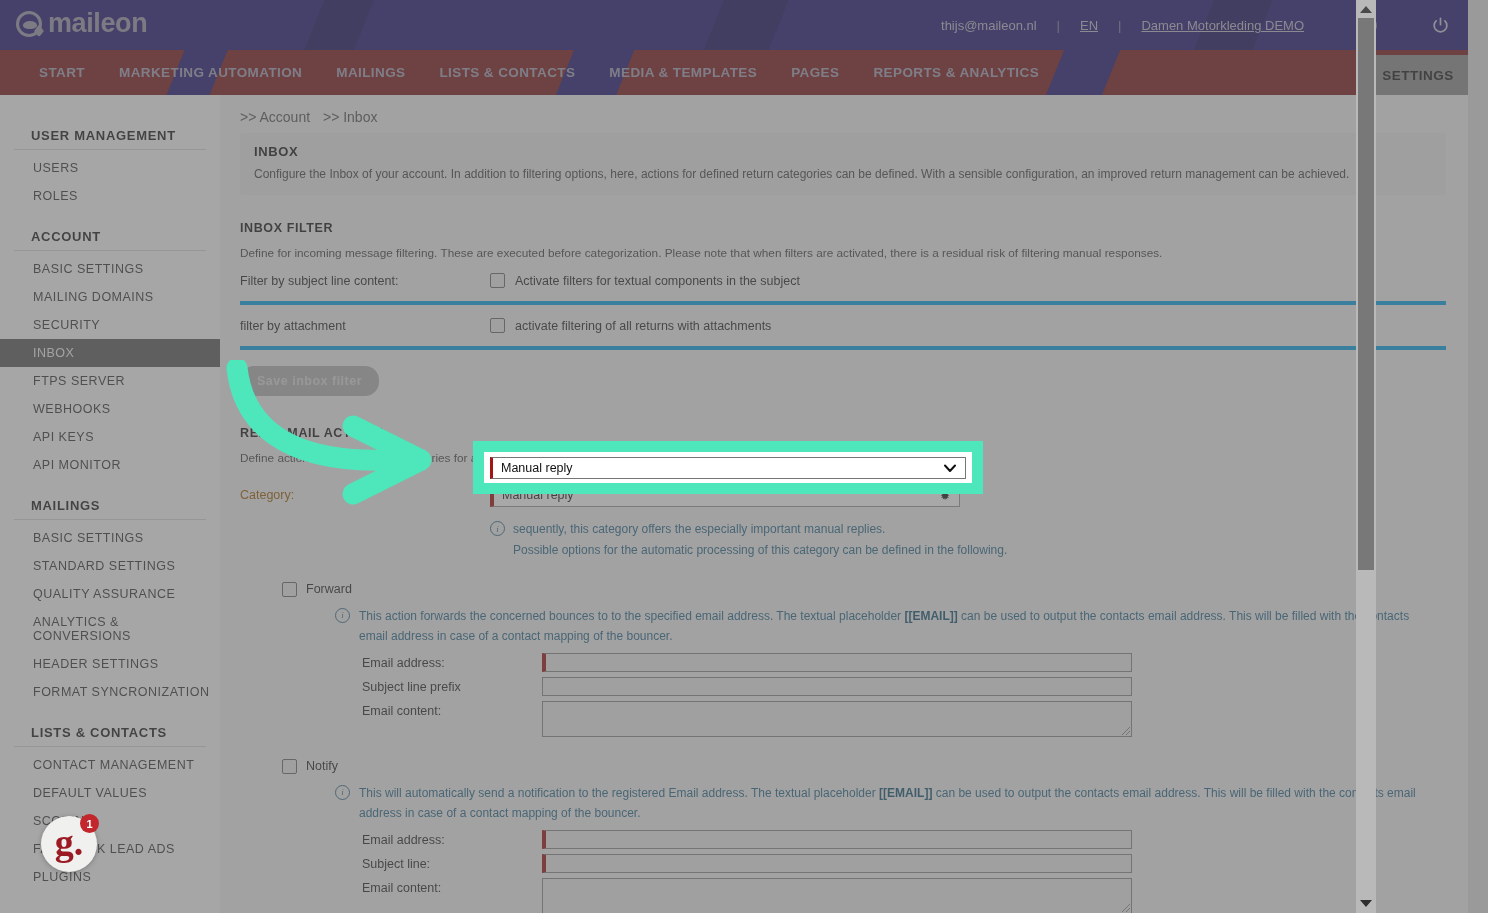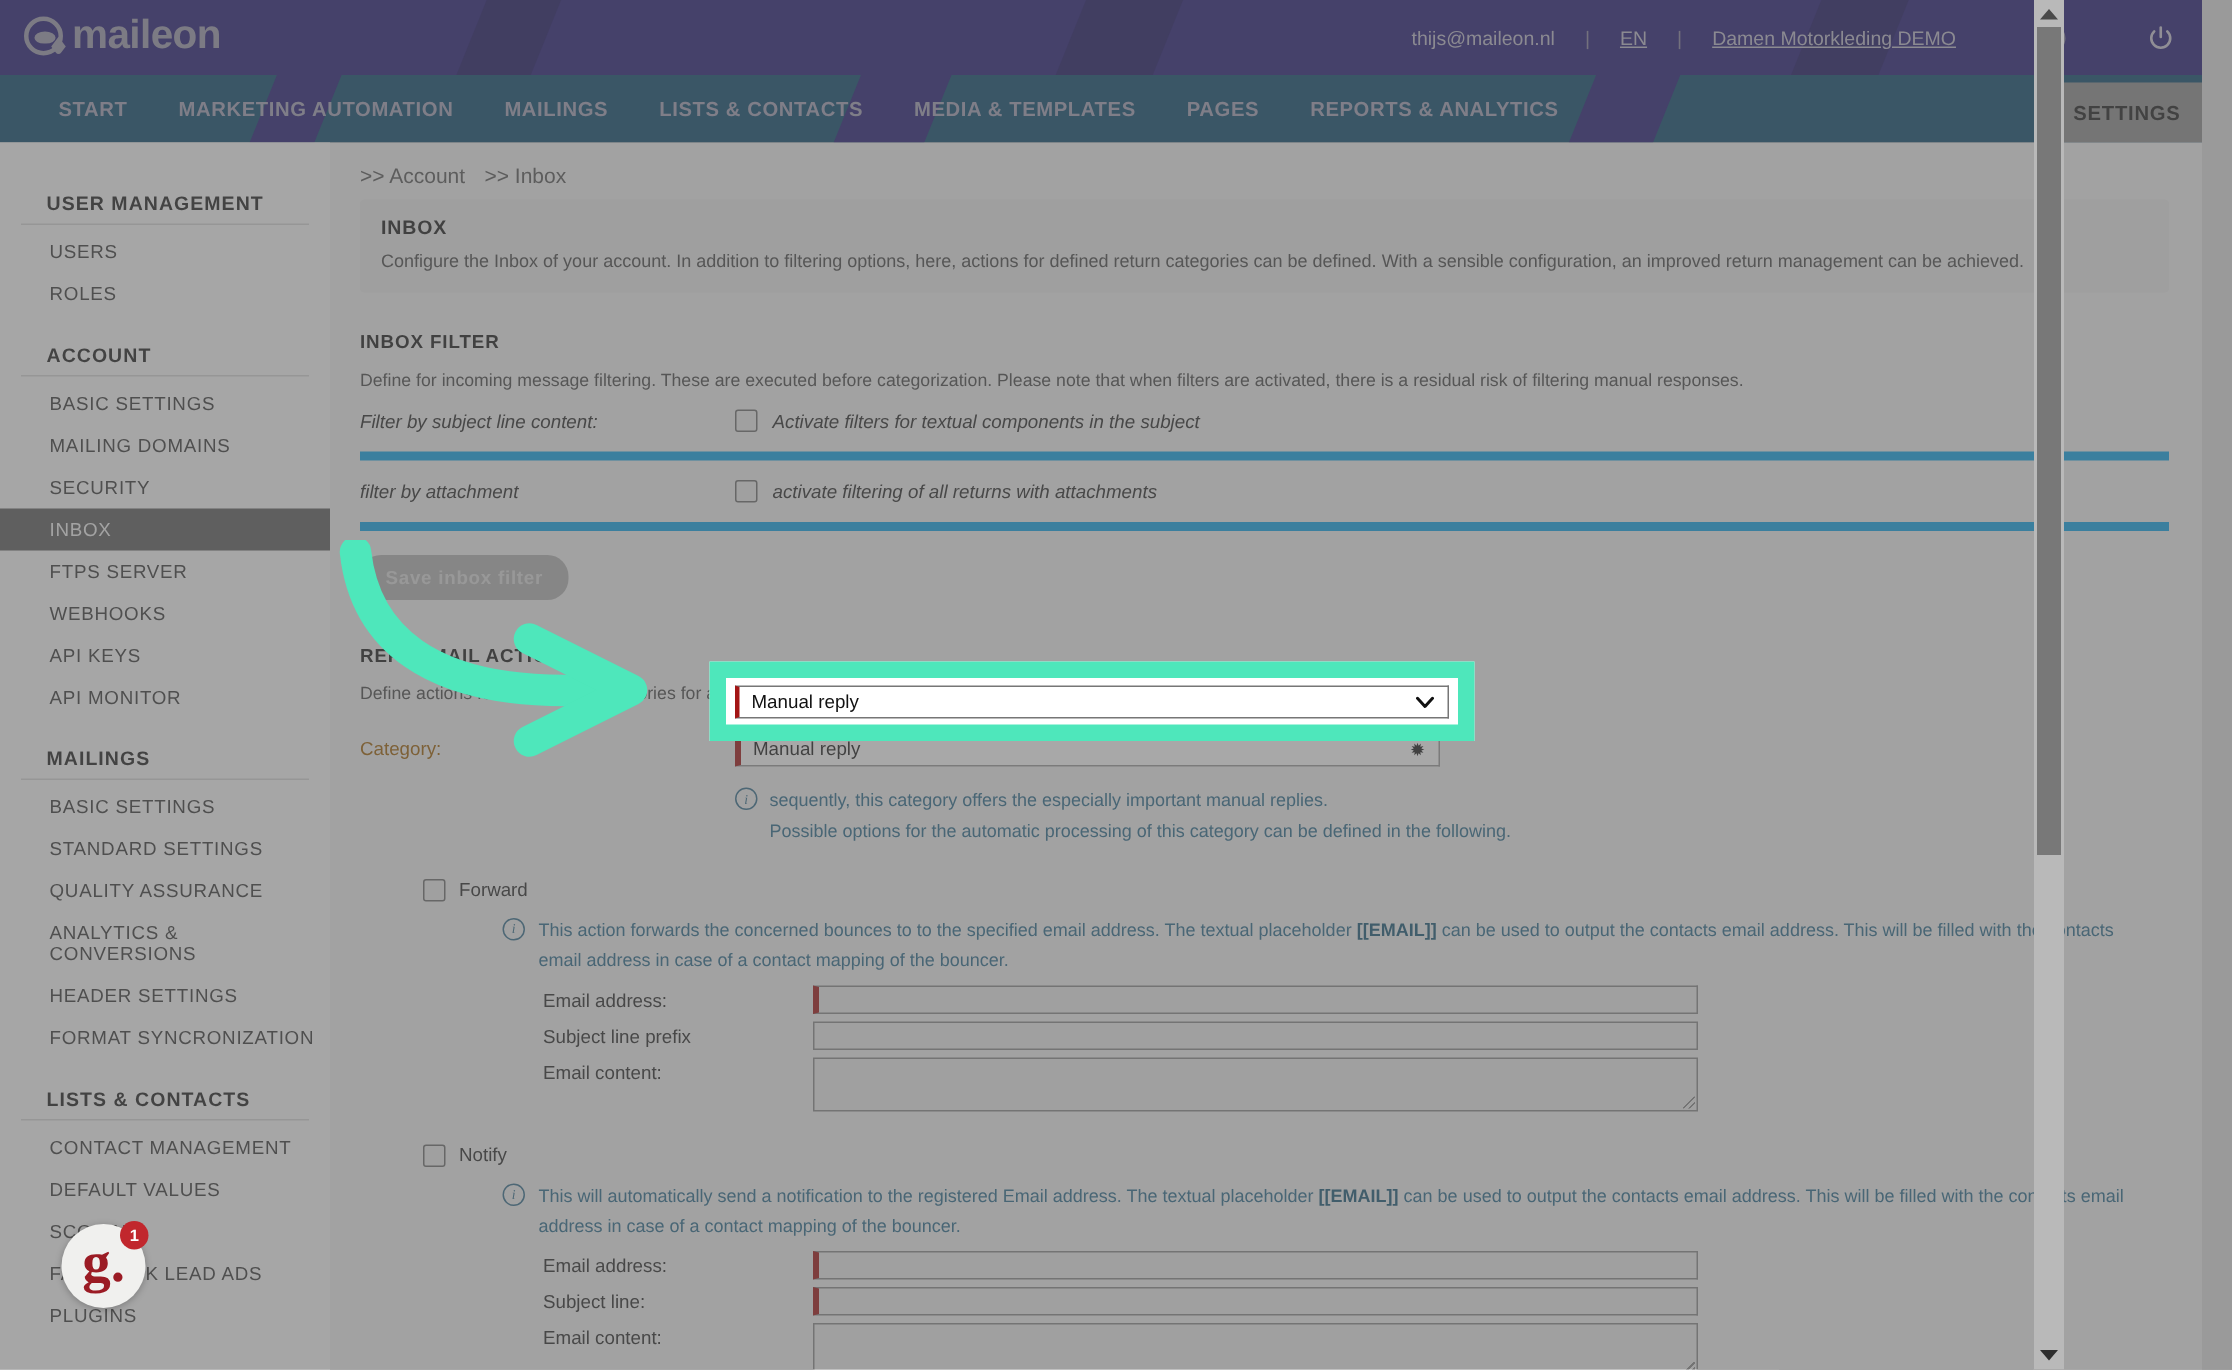--- a/index.html
+++ b/index.html
@@ -27,21 +27,21 @@
   .topright{position:absolute;right:18px;top:16px;display:flex;align-items:center;gap:20px;
     font-size:13px;color:#bfbccd;white-space:nowrap;}
   .topright a{color:#bfbccd;text-decoration:underline;}
   .topright .sep{color:#8985a0;}
   .ic-round{width:17px;height:17px;border:1.4px solid #8e8aa6;border-radius:50%;
     display:inline-flex;align-items:center;justify-content:center;font-size:11px;
     font-style:italic;color:#8e8aa6;font-family:"Liberation Serif",serif;line-height:1;}
   .ic-power{width:19px;height:19px;color:#c9c6d6;}
 
   
-  .mainnav{position:absolute;left:0;top:50px;width:1468px;height:45px;background:#0c4a6e;overflow:hidden;}
+  .mainnav{position:absolute;left:0;top:50px;width:1468px;height:45px;background:#7f1d1d;overflow:hidden;}
   .mainnav .swoosh{position:absolute;top:-60px;width:40px;height:200px;background:#241b75;transform:rotate(22deg);}
   .navitems{position:absolute;left:22px;top:0;height:45px;display:flex;align-items:center;gap:0;}
   .navitem{color:#a5a2b8;font-size:13.5px;font-weight:bold;letter-spacing:.4px;padding:0 17px;
     text-transform:uppercase;cursor:pointer;white-space:nowrap;}
   .navtab-settings{position:absolute;right:0;top:5px;width:100px;height:40px;background:#8f8f8f;
     display:flex;align-items:center;justify-content:center;color:#1d1d1d;font-size:13.5px;
     font-weight:bold;letter-spacing:.5px;}
 
   
   .content{position:absolute;left:0;top:95px;width:1468px;height:818px;background:#f2f2f2;}
@@ -62,21 +62,21 @@
   .crumb{padding:14px 0 8px 20px;font-size:14px;color:#5a5a5a;}
   .crumb span{margin-right:9px;}
   .titlebox{margin:0 22px 0 20px;background:#eaeaea;padding:11px 14px 13px 14px;border-radius:3px;}
   .titlebox h1{margin:0 0 7px 0;font-size:13px;font-weight:bold;letter-spacing:.6px;color:#1b1b1b;}
   .titlebox p{margin:0;font-size:12px;color:#4a4a4a;line-height:1.35;}
 
   .section{margin:26px 22px 0 20px;}
   .sec-title{font-size:12.5px;font-weight:bold;letter-spacing:.6px;color:#1b1b1b;}
   .sec-desc{font-size:11.8px;color:#4a4a4a;margin-top:11px;}
 
-  .row{display:flex;align-items:center;padding:13px 0 13px 0;border-bottom:6px solid #0ea5e9;font-style:italic;}
+  .row{display:flex;align-items:center;padding:13px 0 13px 0;border-bottom:4px solid #0ea5e9;}
   .row .lbl{width:250px;font-size:12.5px;color:#2b2b2b;}
   .cb{width:13px;height:13px;border:1px solid #6f6f6f;background:#ededed;border-radius:2px;
      margin-right:10px;display:inline-block;flex:0 0 auto;}
   .row .cbtxt{font-size:12.5px;color:#2b2b2b;}
 
   .btn-save{margin-top:16px;display:inline-block;background:#b4b4b4;color:#dcdcdc;
     font-size:12.5px;font-weight:bold;letter-spacing:.5px;padding:8px 17px;border-radius:14px;
     border:none;cursor:default;}
 
   .catrow{display:flex;align-items:center;margin-top:18px;}

